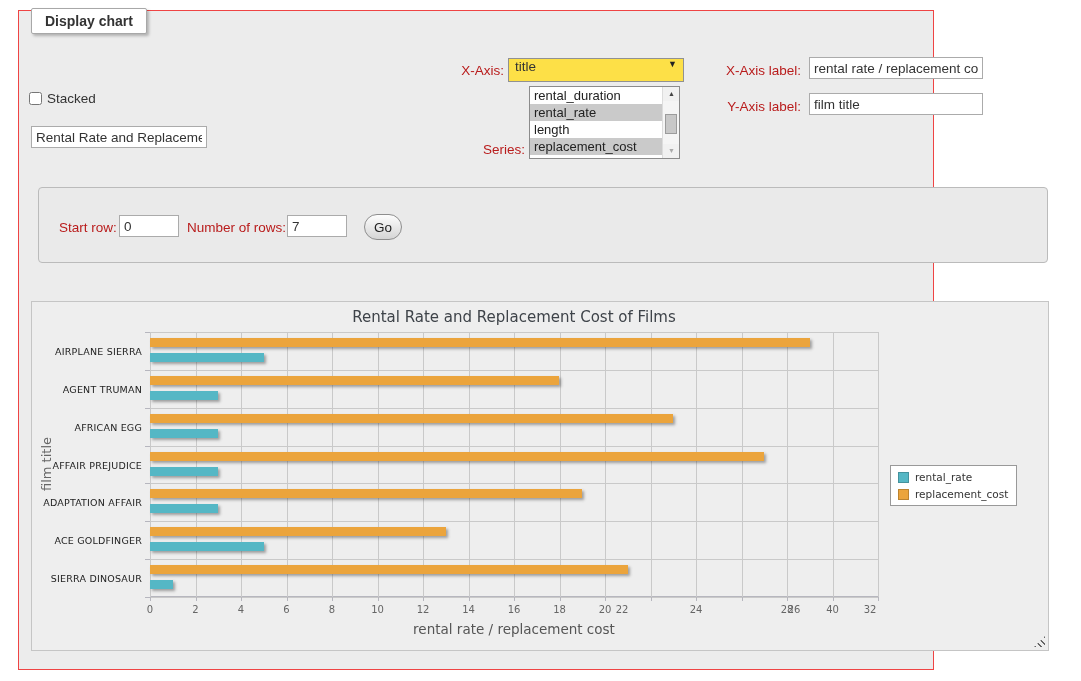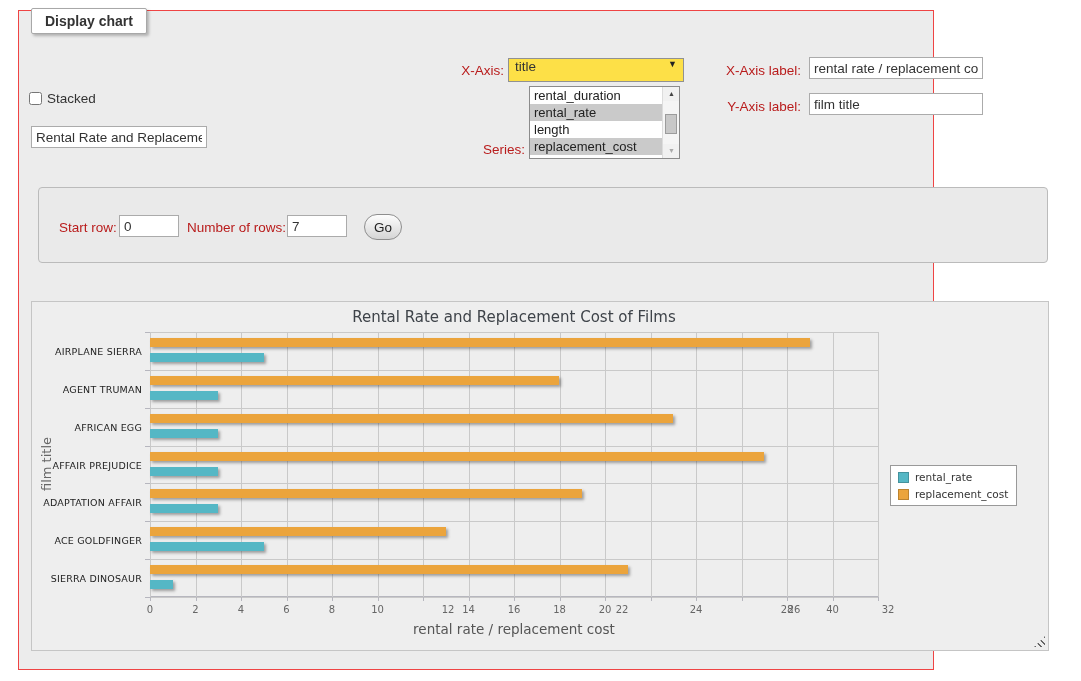--- a/index.html
+++ b/index.html
@@ -190,41 +190,41 @@
       <span class="xtick-label" style="left: 163.5px; top: 302px;">2</span>
       <div class="xtickmark" style="left: 209px; top: 295px;"></div>
       <span class="xtick-label" style="left: 209px; top: 302px;">4</span>
       <div class="xtickmark" style="left: 254.5px; top: 295px;"></div>
       <span class="xtick-label" style="left: 254.5px; top: 302px;">6</span>
       <div class="xtickmark" style="left: 300px; top: 295px;"></div>
       <span class="xtick-label" style="left: 300px; top: 302px;">8</span>
       <div class="xtickmark" style="left: 345.5px; top: 295px;"></div>
       <span class="xtick-label" style="left: 345.5px; top: 302px;">10</span>
       <div class="xtickmark" style="left: 391px; top: 295px;"></div>
-      <span class="xtick-label" style="left: 391px; top: 302px; margin-left: 25px;">12</span>
+      <span class="xtick-label" style="left: 391px; top: 302px;">12</span>
       <div class="xtickmark" style="left: 436.5px; top: 295px;"></div>
       <span class="xtick-label" style="left: 436.5px; top: 302px;">14</span>
       <div class="xtickmark" style="left: 482px; top: 295px;"></div>
       <span class="xtick-label" style="left: 482px; top: 302px;">16</span>
       <div class="xtickmark" style="left: 527.5px; top: 295px;"></div>
       <span class="xtick-label" style="left: 527.5px; top: 302px;">18</span>
       <div class="xtickmark" style="left: 573px; top: 295px;"></div>
       <span class="xtick-label" style="left: 573px; top: 302px;">20</span>
       <div class="xtickmark" style="left: 618.5px; top: 295px;"></div>
       <span class="xtick-label" style="left: 590px; top: 302px;">22</span>
       <div class="xtickmark" style="left: 664px; top: 295px;"></div>
       <span class="xtick-label" style="left: 664px; top: 302px;">24</span>
       <div class="xtickmark" style="left: 709.5px; top: 295px;"></div>
       <span class="xtick-label" style="left: 732px; top: 302px; margin-left: 30px;">26</span>
       <div class="xtickmark" style="left: 755px; top: 295px;"></div>
       <span class="xtick-label" style="left: 755px; top: 302px;">28</span>
       <div class="xtickmark" style="left: 800.5px; top: 295px;"></div>
       <span class="xtick-label" style="left: 800.5px; top: 302px;">40</span>
       <div class="xtickmark" style="left: 846px; top: 295px;"></div>
-      <span class="xtick-label" style="left: 856px; top: 302px;">32</span>
+      <span class="xtick-label" style="left: 838px; top: 302px;">32</span>
       <div class="ytick" style="left: 113px; top: 30px;"></div>
       <div class="ytick" style="left: 113px; top: 67.8571px;"></div>
       <div class="ytick" style="left: 113px; top: 105.714px;"></div>
       <div class="ytick" style="left: 113px; top: 143.571px;"></div>
       <div class="ytick" style="left: 113px; top: 181.429px;"></div>
       <div class="ytick" style="left: 113px; top: 219.286px;"></div>
       <div class="ytick" style="left: 113px; top: 257.143px;"></div>
       <div class="ytick" style="left: 113px; top: 295px;"></div>
       <div class="cat-label" style="left: 0px; top: 43.9286px;">AIRPLANE SIERRA</div>
       <div class="cat-label" style="left: 0px; top: 81.7857px;">AGENT TRUMAN</div>

